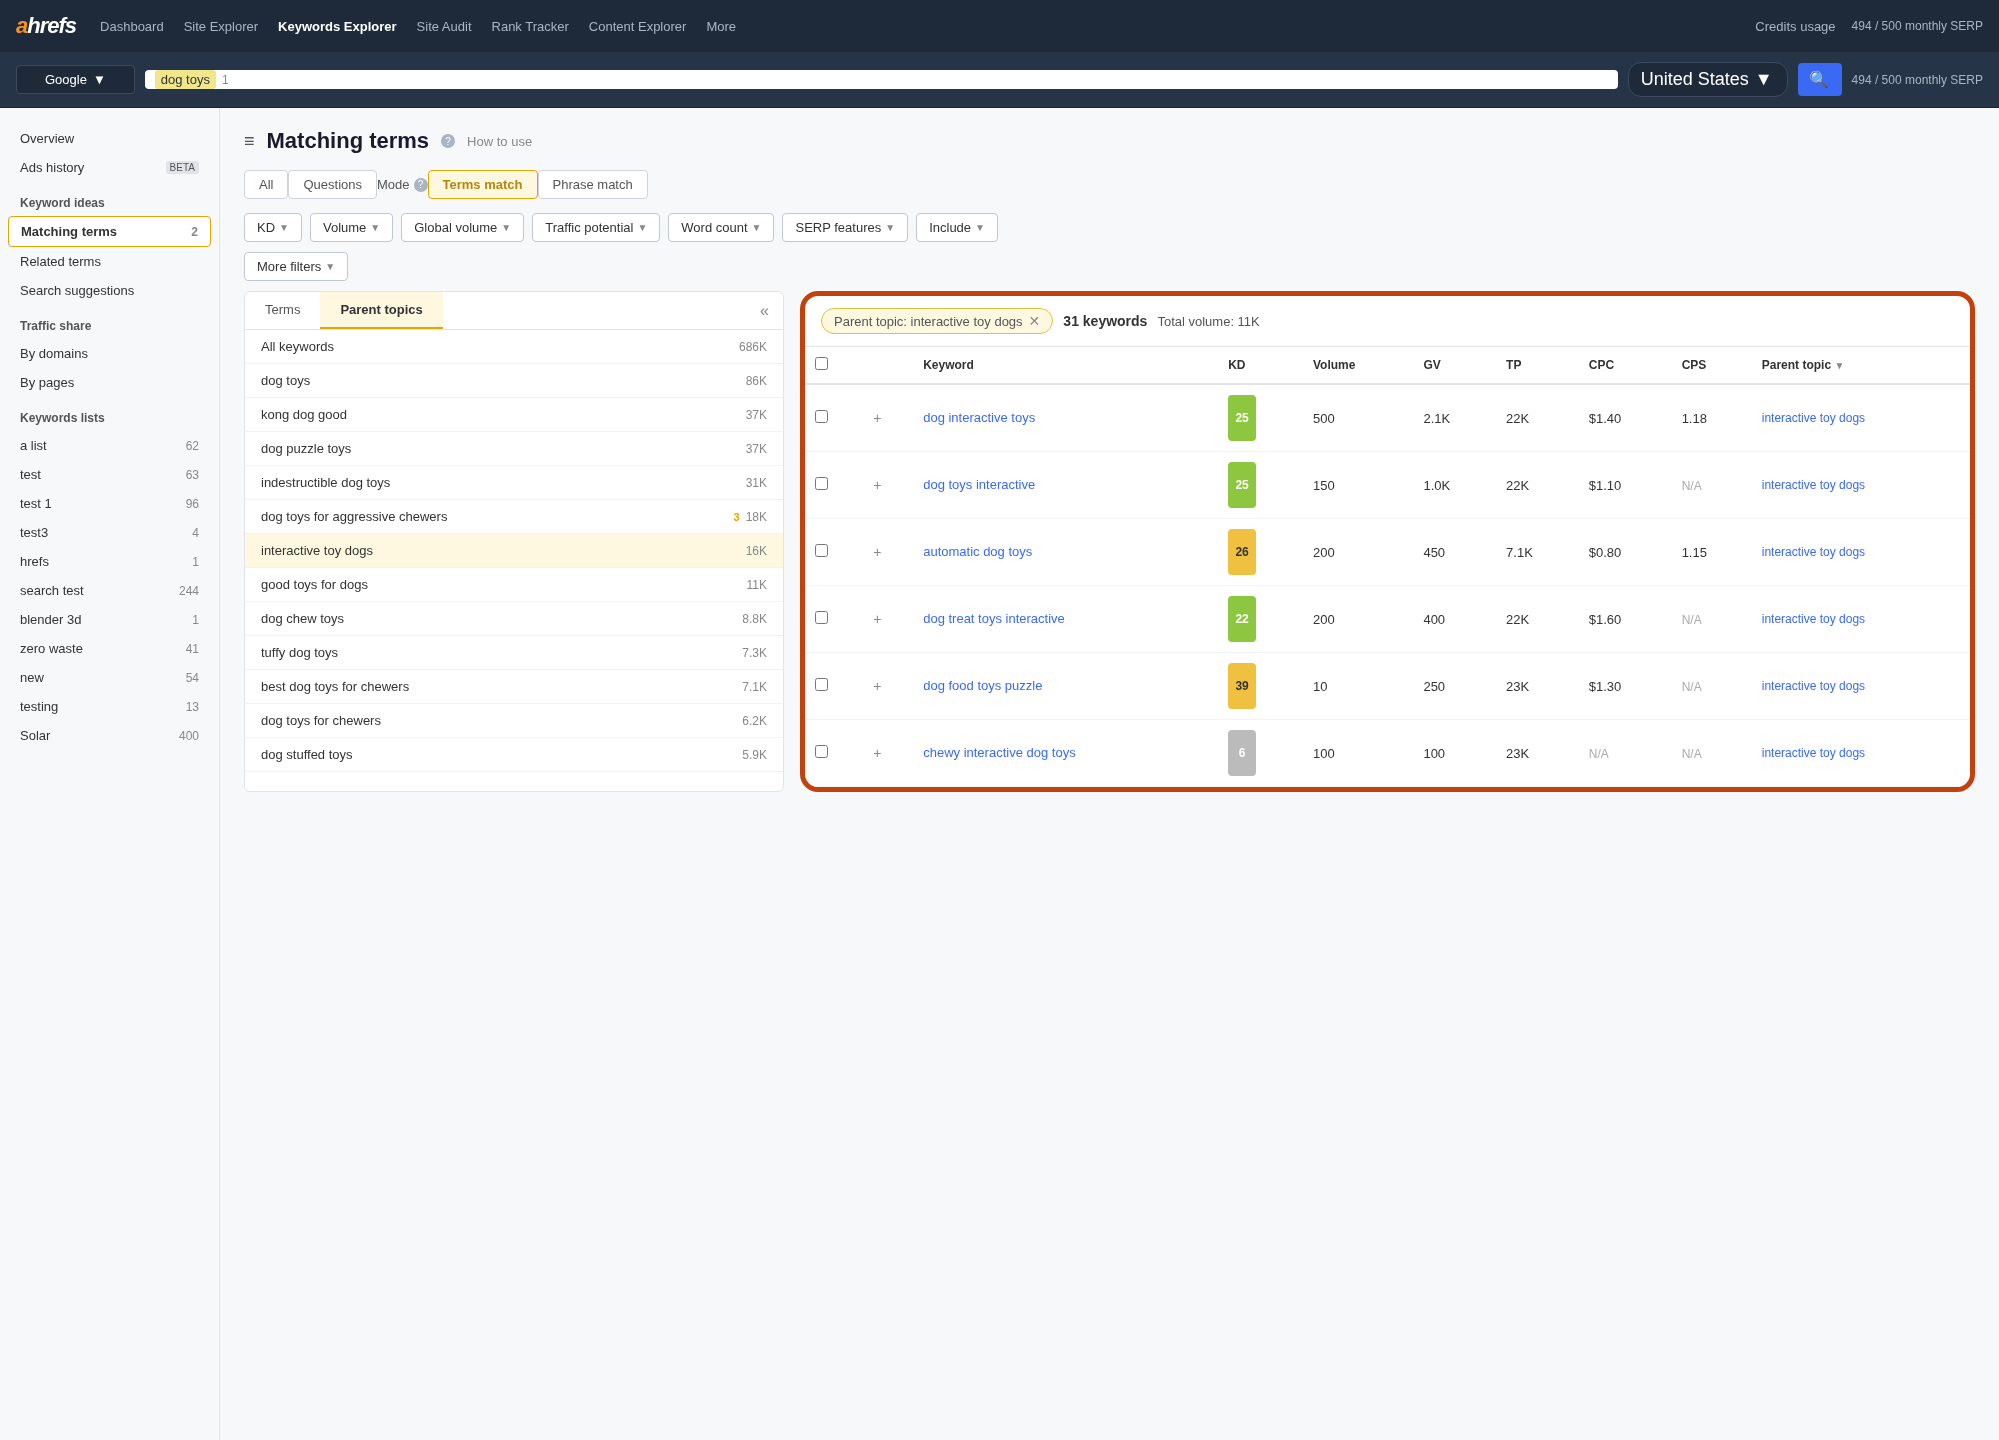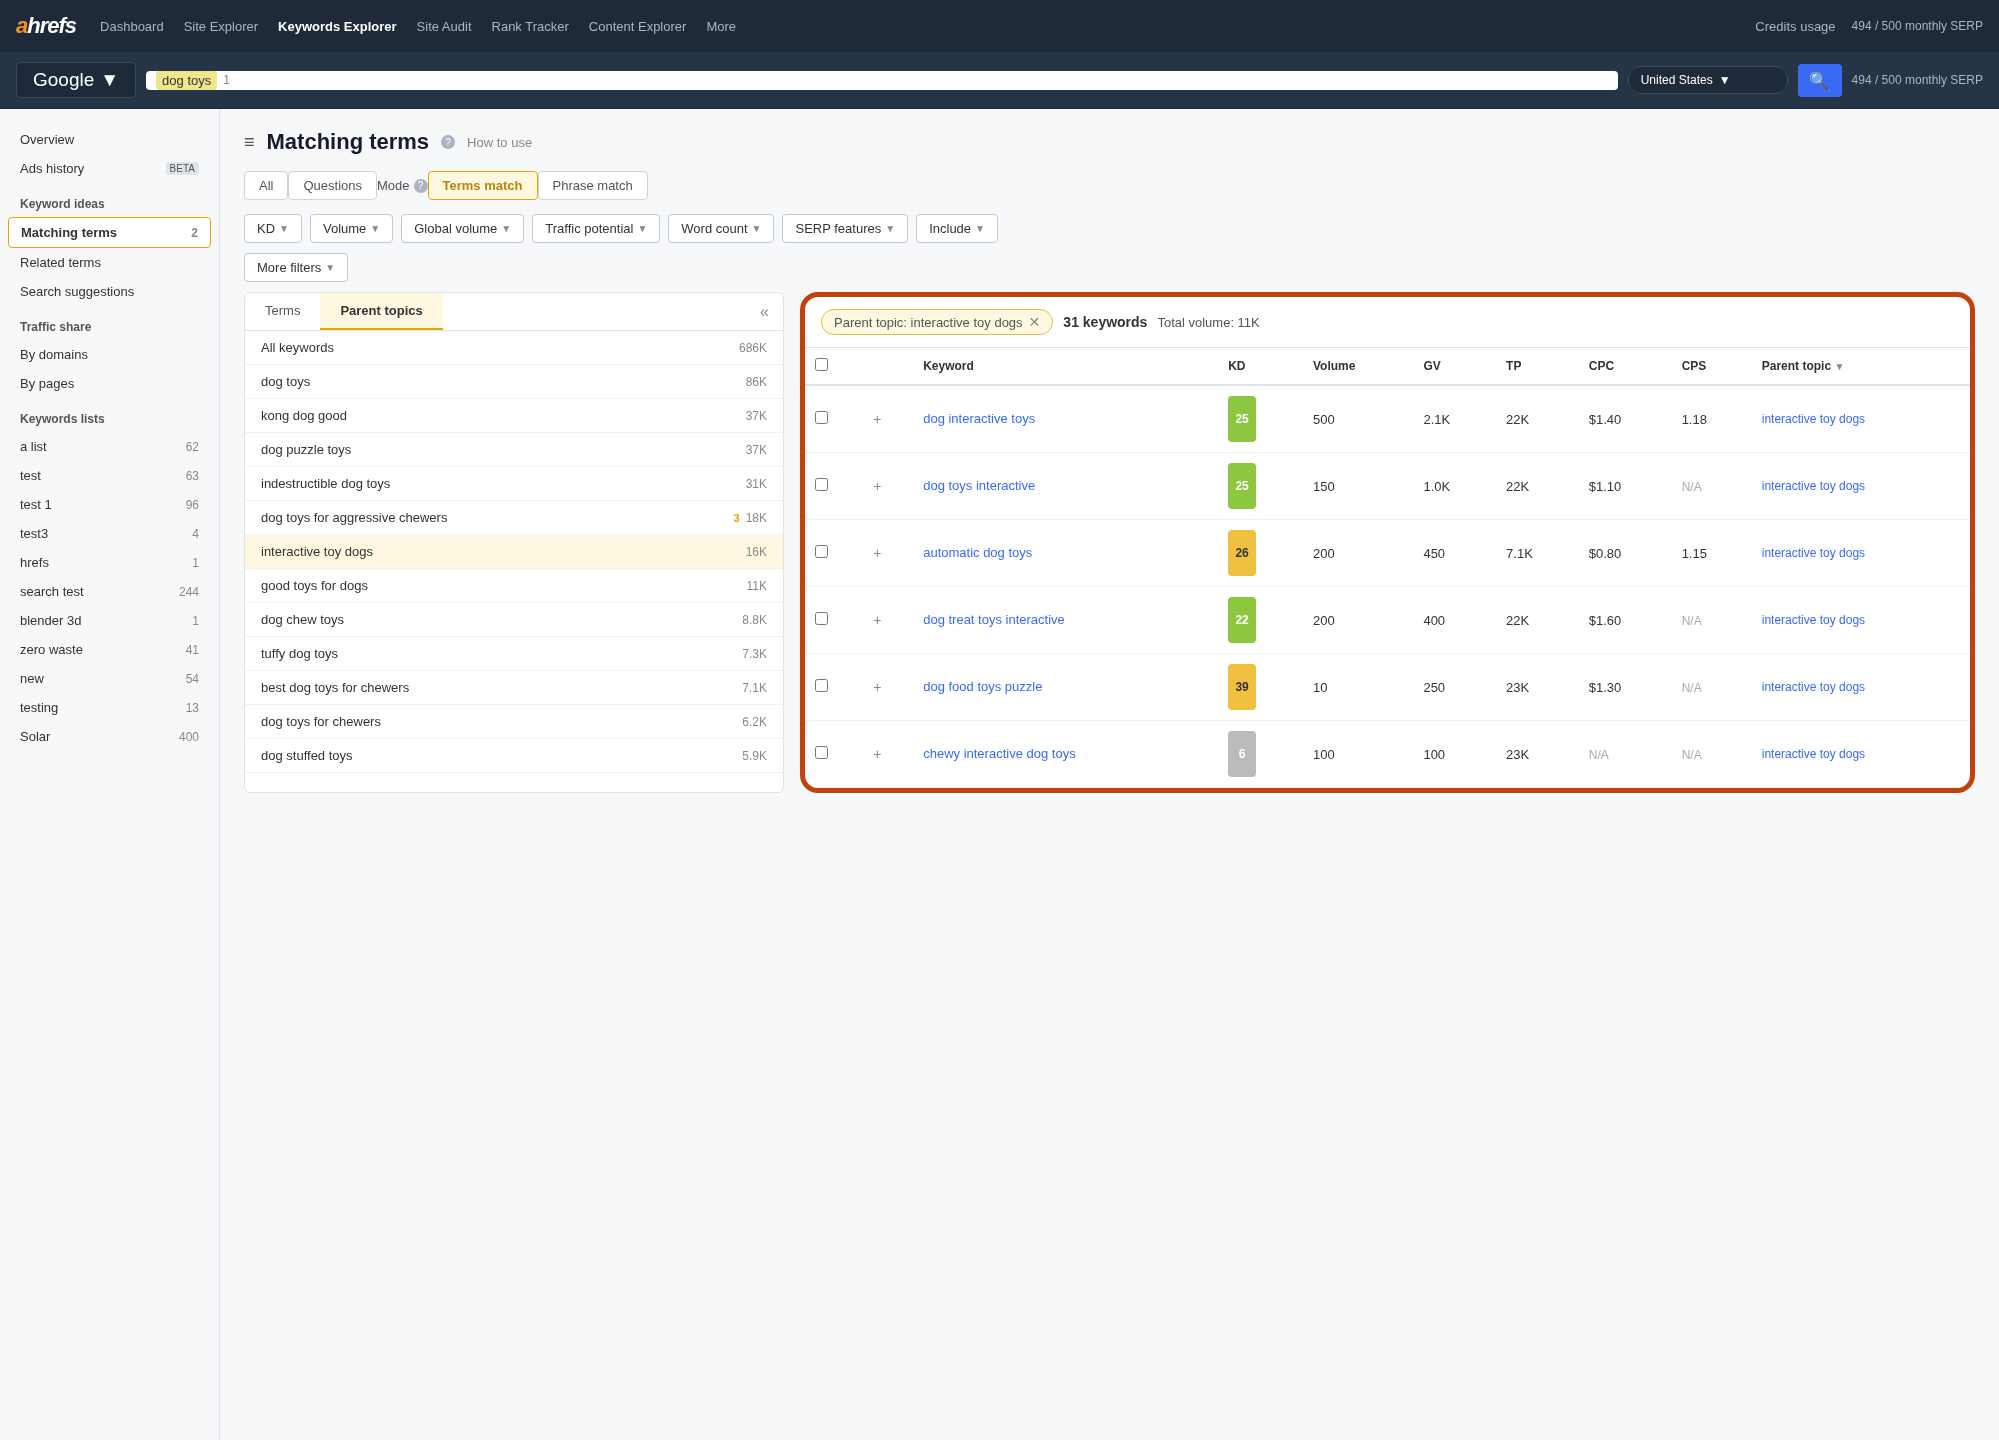--- a/index.html
+++ b/index.html
@@ -10,25 +10,25 @@
     .logo { color: #f7941d; font-size: 22px; font-weight: 900; font-style: italic; letter-spacing: -1px; }
     .logo span { color: #fff; }
     .nav-links { display: flex; gap: 20px; }
     .nav-link { color: #aab4c2; font-size: 13px; cursor: pointer; text-decoration: none; white-space: nowrap; }
     .nav-link.active { color: #fff; font-weight: 600; }
     .nav-right { margin-left: auto; display: flex; align-items: center; gap: 16px; }
     .credits-usage { color: #aab4c2; font-size: 13px; }
 
     
     .search-bar { background: #253447; padding: 10px 16px; display: flex; align-items: center; gap: 10px; border-bottom: 1px solid #1a2535; }
-    .search-engine-select { background: #1e2a3a; border: 1px solid #3a4a5c; border-radius: 4px; color: #fff; padding: 6px 16px; font-size: 19px; cursor: pointer; display: flex; gap: 6px; }
+    .search-engine-select { background: #1e2a3a; border: 1px solid #3a4a5c; border-radius: 4px; color: #fff; padding: 6px 28px; font-size: 13px; cursor: pointer; display: flex; gap: 6px; }
     .search-input-wrap { flex: 1; background: #fff; border-radius: 4px; display: flex; align-items: center; padding: 0 10px; }
     .keyword-tag { background: #f0e68c; border-radius: 3px; padding: 2px 6px; font-size: 13px; color: #333; margin-right: 6px; }
     .keyword-count { color: #888; font-size: 12px; }
-    .country-select { background: #1e2a3a; border: 1px solid #3a4a5c; border-radius: 13px; color: #fff; padding: 6px 12px; font-size: 12px; cursor: pointer; display: flex; align-items: center; gap: 6px; min-width: 160px; }
+    .country-select { background: #1e2a3a; border: 1px solid #3a4a5c; border-radius: 13px; color: #fff; padding: 6px 12px; font-size: 18px; cursor: pointer; display: flex; align-items: center; gap: 6px; min-width: 160px; }
     .search-btn { background: #3a6af4; border: none; border-radius: 4px; color: #fff; padding: 7px 12px; cursor: pointer; font-size: 16px; }
     .serp-count { color: #aab4c2; font-size: 12px; white-space: nowrap; }
 
     
     .main-layout { display: flex; min-height: calc(100vh - 52px - 52px); }
 
     
     .sidebar { width: 220px; background: #f7f8fa; border-right: 1px solid #e0e4ea; padding: 16px 0; flex-shrink: 0; }
     .sidebar-item { padding: 7px 20px; color: #333; font-size: 13px; cursor: pointer; display: flex; align-items: center; justify-content: space-between; }
     .sidebar-item.active { background: #fff; border: 1.5px solid #e0a800; border-radius: 4px; margin: 0 8px; padding: 7px 12px; font-weight: 600; }

